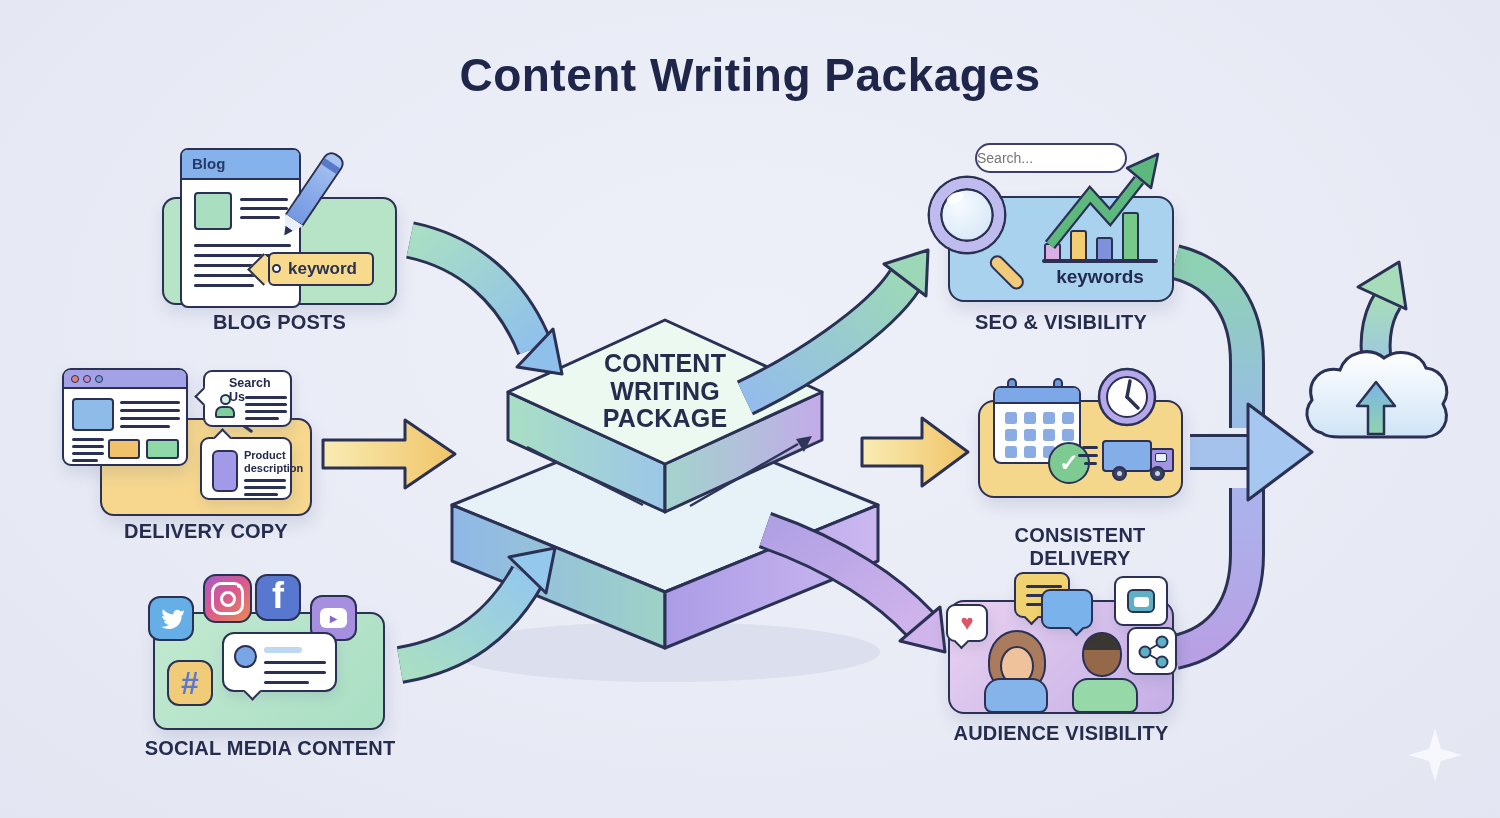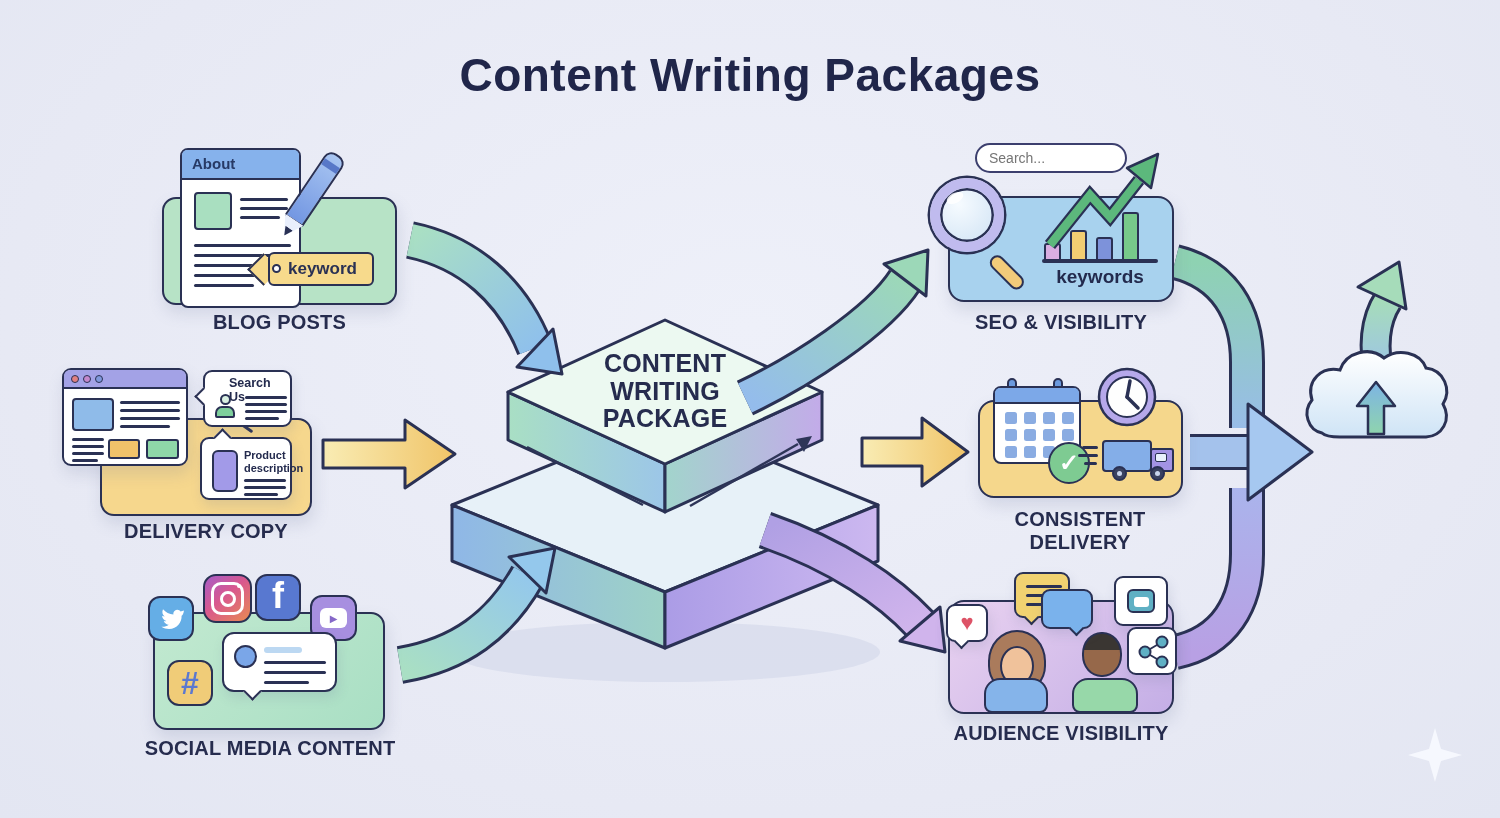--- a/index.html
+++ b/index.html
@@ -48,21 +48,21 @@
   .dot{width:8px;height:8px;border:1.8px solid var(--ol);border-radius:50%;}
   .bubble{position:absolute;background:#fff;border:2.5px solid var(--ol);border-radius:9px;
           box-shadow:2px 6px 12px rgba(100,110,150,.16);}
   .btext{font-weight:bold;color:#232a4d;}
   
   .appicon{position:absolute;border:2.5px solid var(--ol);border-radius:12px;
            display:flex;align-items:center;justify-content:center;}
   
   .searchwrap{position:absolute;left:975px;top:143px;width:152px;height:30px;background:#fff;
               border:2.5px solid #3c3f6e;border-radius:15px;display:flex;overflow:hidden;}
-  .searchwrap input{flex:1;border:0;outline:0;background:transparent;padding-left:12px;
+  .searchwrap input{flex:1;border:0;outline:0;background:transparent;
                     font-size:14px;color:#6a7088;font-family:"Liberation Sans",sans-serif;}
   .bar{border:2px solid var(--ol);border-bottom:none;border-radius:3px 3px 0 0;width:17px;}
   
   .caltab{position:absolute;width:10px;height:18px;background:#6b9ade;border:2px solid var(--ol);border-radius:5px;}
   .gridsq{position:absolute;width:12px;height:12px;background:#8aace2;border-radius:2.5px;}
   
   .tail{position:absolute;width:13px;height:13px;transform:rotate(45deg);}
 </style>
 </head>
 <body>
@@ -196,21 +196,21 @@
     <path d="M1435,728 L1441,749 L1462,755 L1441,761 L1435,782 L1429,761 L1408,755 L1429,749 Z" fill="#f7f9fe" opacity="0.95"></path>
   </svg>
 
   <div class="title">Content Writing Packages</div>
 
   <div class="label" style="left:590px;top:350px;width:150px;font-size:25px;line-height:1.1;">CONTENT WRITING PACKAGE</div>
 
   <div>
     <div class="card" style="left:162px;top:197px;width:235px;height:108px;background:#b7e3c6;"></div>
     <div class="blogcard">
-      <div class="bloghead">About</div>
+      <div class="bloghead">Blog</div>
       <div class="thumb"></div>
       <div class="line" style="left:58px;top:48px;width:48px;"></div>
       <div class="line" style="left:58px;top:57px;width:48px;"></div>
       <div class="line" style="left:58px;top:66px;width:40px;"></div>
       <div class="line" style="left:12px;top:94px;width:97px;"></div>
       <div class="line" style="left:12px;top:104px;width:97px;"></div>
       <div class="line" style="left:12px;top:114px;width:97px;"></div>
       <div class="line" style="left:12px;top:124px;width:97px;"></div>
       <div class="line" style="left:12px;top:134px;width:60px;"></div>
     </div>
@@ -360,21 +360,21 @@
       <div class="abs" style="left:1150px;top:448px;width:24px;height:24px;background:#a393e4;border:2.5px solid var(--ol);border-radius:3px;">
         <div style="position:absolute;left:3px;top:3px;width:12px;height:9px;background:#e8f0fc;border:1.5px solid var(--ol);border-radius:2px;"></div>
       </div>
       <div class="abs" style="left:1112px;top:466px;width:15px;height:15px;background:#3a4260;border:2.5px solid var(--ol);border-radius:50%;">
         <div style="position:absolute;left:3px;top:3px;width:5px;height:5px;background:#c8d4ec;border-radius:50%;"></div>
       </div>
       <div class="abs" style="left:1150px;top:466px;width:15px;height:15px;background:#3a4260;border:2.5px solid var(--ol);border-radius:50%;">
         <div style="position:absolute;left:3px;top:3px;width:5px;height:5px;background:#c8d4ec;border-radius:50%;"></div>
       </div>
     </div>
-    <div class="label" style="left:1005px;top:508px;width:150px;">CONSISTENT DELIVERY</div>
+    <div class="label" style="left:1005px;top:524px;width:150px;">CONSISTENT DELIVERY</div>
   </div>
 
   <div>
     <div class="card" style="left:948px;top:600px;width:226px;height:114px;background:linear-gradient(135deg,#e9d2f0,#c4aee6);border-radius:16px;"></div>
     <div>
       <div class="abs" style="left:988px;top:630px;width:58px;height:62px;background:#aa7b5c;border:2.5px solid var(--ol);border-radius:50% 50% 42% 42%;"></div>
       <div class="abs" style="left:1000px;top:646px;width:34px;height:40px;background:#f0c29b;border:2px solid var(--ol);border-radius:50%;"></div>
       <div class="abs" style="left:984px;top:678px;width:64px;height:35px;background:#85b4ea;border:2.5px solid var(--ol);border-radius:16px 16px 8px 8px;"></div>
     </div>
     <div>

